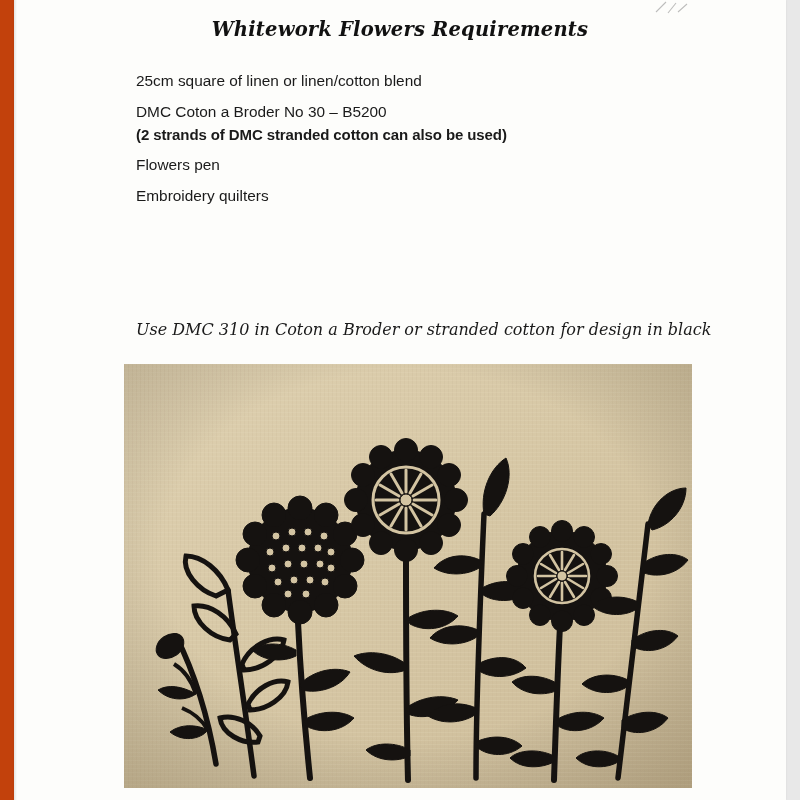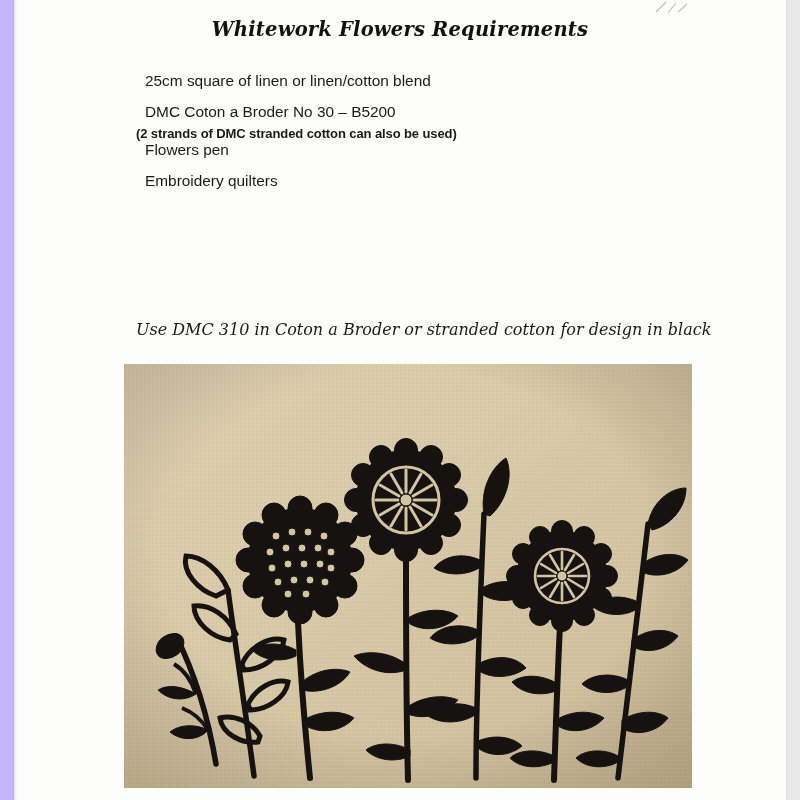--- a/index.html
+++ b/index.html
@@ -10,21 +10,21 @@
   body {
     width: 800px;
     height: 800px;
     overflow: hidden;
     font-family: "Liberation Sans", sans-serif;
   }
   .page {
     position: relative;
     width: 707px;
     height: 800px;
-    background: #c4b5fd;
+    background: #c2410c;
   }
   
   .sheet {
     position: absolute;
     left: 14px;
     top: 0;
     width: 772px;
     height: 800px;
     background: #fdfdfb;
     box-shadow: 0 0 2px rgba(0,0,0,0.08);
@@ -63,26 +63,26 @@
     left: 122px;
     top: 72px;
     width: 560px;
   }
   .req-item {
     font-size: 15.4px;
     color: #1a1a1a;
     line-height: 1.2;
     margin-bottom: 13px;
     white-space: nowrap;
-    margin-left: 9px;
   }
   .req-sub {
-    font-size: 13px;
+    font-size: 15px;
     color: #1a1a1a;
     margin-top: -9px;
+    margin-bottom: 13px;
     font-weight: 600;
     letter-spacing: -0.1px;
   }
   .note {
     position: absolute;
     left: 122px;
     top: 320px;
     font-family: "DejaVu Serif", serif;
     font-style: italic;
     font-size: 16px;

